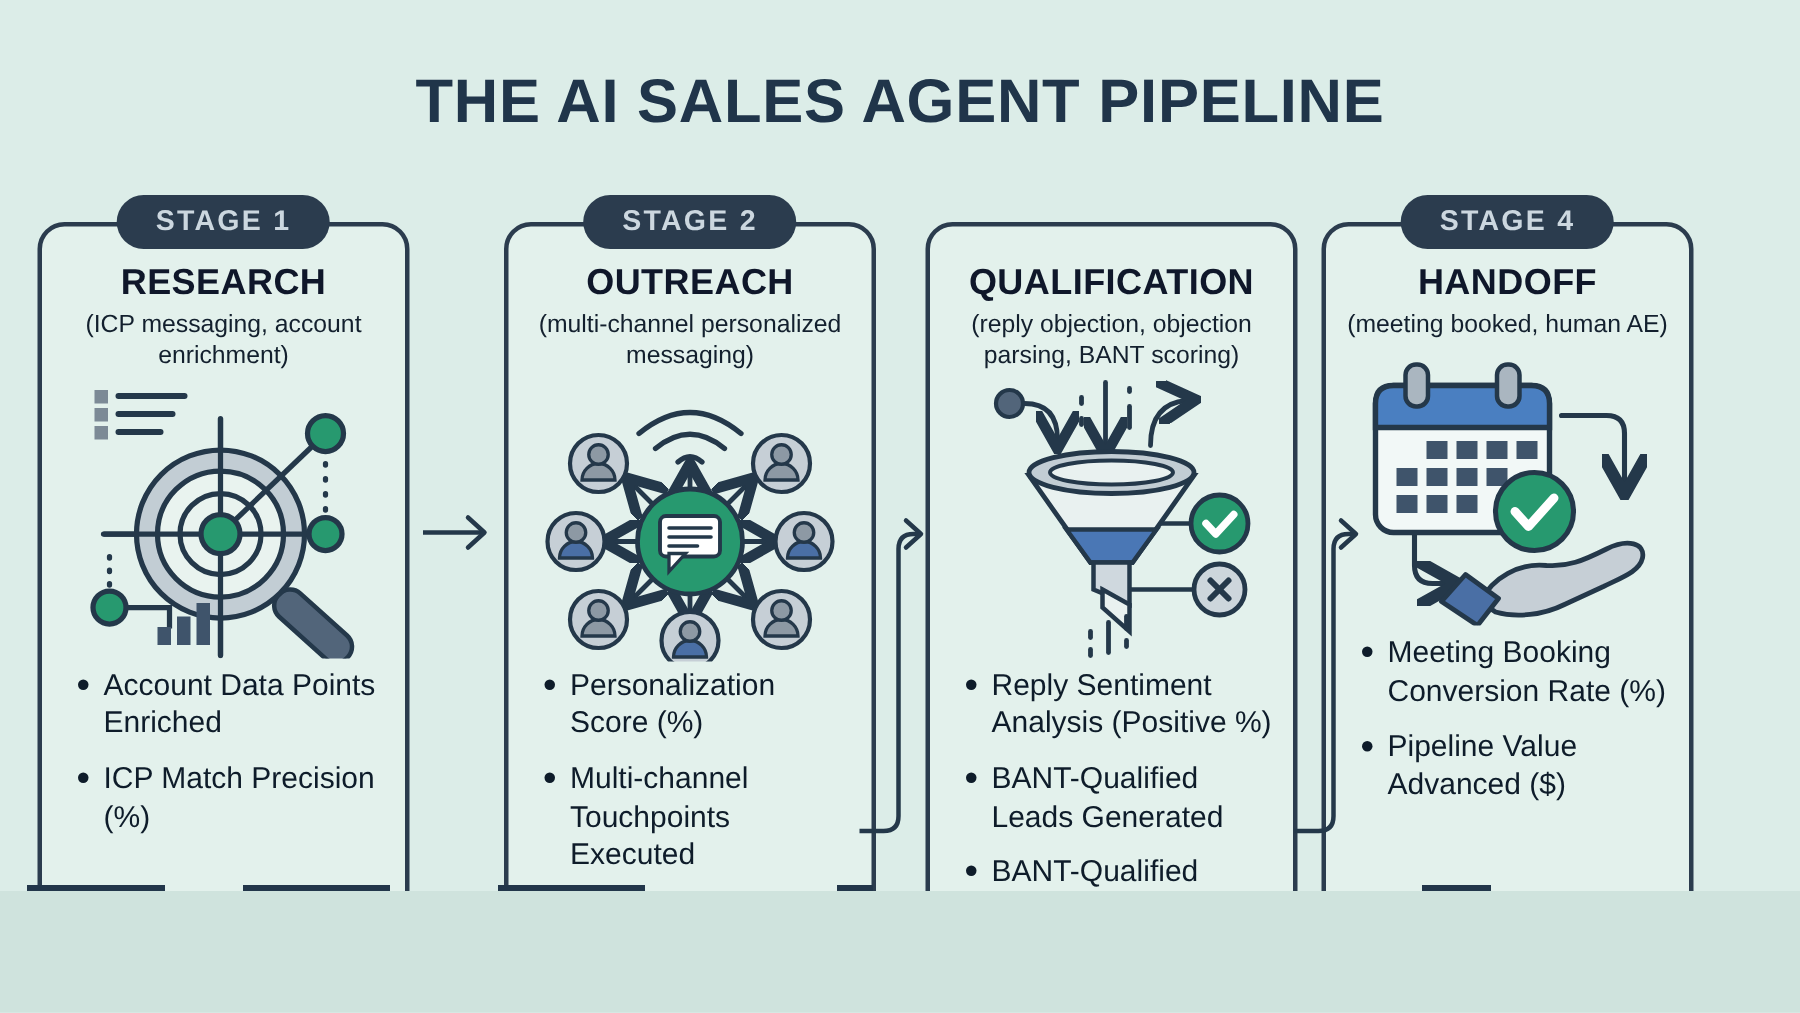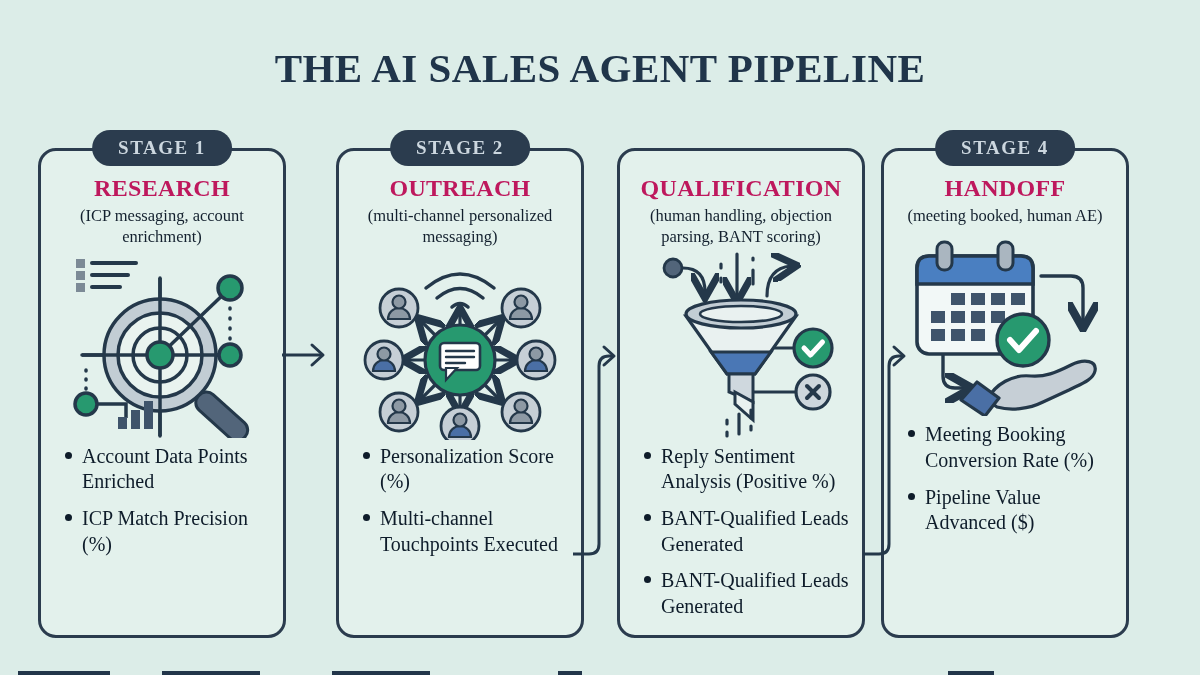--- a/index.html
+++ b/index.html
@@ -1,39 +1,39 @@
 <!DOCTYPE html>
 <html><head>
 <meta charset="utf-8">
 <style>
   html,body{margin:0;padding:0;background:#cfe3dd;}
   .canvas{
-    position:relative;width:1200px;height:675px;overflow:hidden;
+    position:relative;width:1200px;height:594px;overflow:hidden;
     background:#dcede8;
-    font-family:Liberation Serif, serif;
+    font-family:Liberation Sans, sans-serif;
     -webkit-font-smoothing:antialiased;
   }
   .main-title{
     position:absolute;top:44px;left:0;width:100%;text-align:center;
     font-size:41px;font-weight:800;color:#20354a;letter-spacing:.5px;
   }
   .stage-card{
     position:absolute;top:148px;width:248px;height:490px;
     border:3px solid #2b3c4e;border-radius:18px;background:#e3f1ec;
     box-sizing:border-box;
   }
-  .card-1{left:38px}.card-2{left:336px}.card-3{left:617px}.card-4{left:881px}
+  .card-1{left:25px}.card-2{left:336px}.card-3{left:617px}.card-4{left:881px}
   .stage-badge{
     position:absolute;top:-21px;left:50%;transform:translateX(-50%);
     background:#2b3c4e;color:#ccd7df;font-weight:700;font-size:19px;
     letter-spacing:1.5px;padding:7px 26px;border-radius:21px;white-space:nowrap;
   }
   .card-title{
     margin-top:24px;text-align:center;font-size:24px;font-weight:800;
-    color:#be185d;letter-spacing:.3px;
+    color:#0f172a;letter-spacing:.3px;
   }
   .card-subtitle{
     text-align:center;font-size:16.5px;color:#13202e;line-height:1.3;
     margin-top:3px;padding:0 12px;
   }
   .icon-wrap{
     height:190px;display:flex;align-items:center;justify-content:center;margin-top:2px;
   }
   .bullets{list-style:none;margin:4px 0 0;padding:0 12px 0 24px;}
   .bullets li{
@@ -186,21 +186,21 @@
       </svg>
     </div>
     <ul class="bullets">
       <li>Personalization Score (%)</li>
       <li>Multi-channel Touchpoints Executed</li>
     </ul>
   </div>
 
   <div class="stage-card card-3">
     <div class="card-title">QUALIFICATION</div>
-    <div class="card-subtitle">(human handling, objection parsing, BANT scoring)</div>
+    <div class="card-subtitle">(reply objection, objection parsing, BANT scoring)</div>
     <div class="icon-wrap">
       <svg width="204" height="186" viewBox="0 0 204 186">
         <defs>
           <marker id="ah3" markerWidth="9" markerHeight="9" refX="6" refY="4.5" orient="auto">
             <path d="M0,0 L8,4.5 L0,9" fill="none" stroke="#24384a" stroke-width="2.2"></path>
           </marker>
         </defs>
 
         <circle cx="34" cy="16" r="9" fill="#52657a" stroke="#24384a" stroke-width="2.8"></circle>
         <g fill="none" stroke="#24384a" stroke-width="3.2" stroke-linecap="round">

